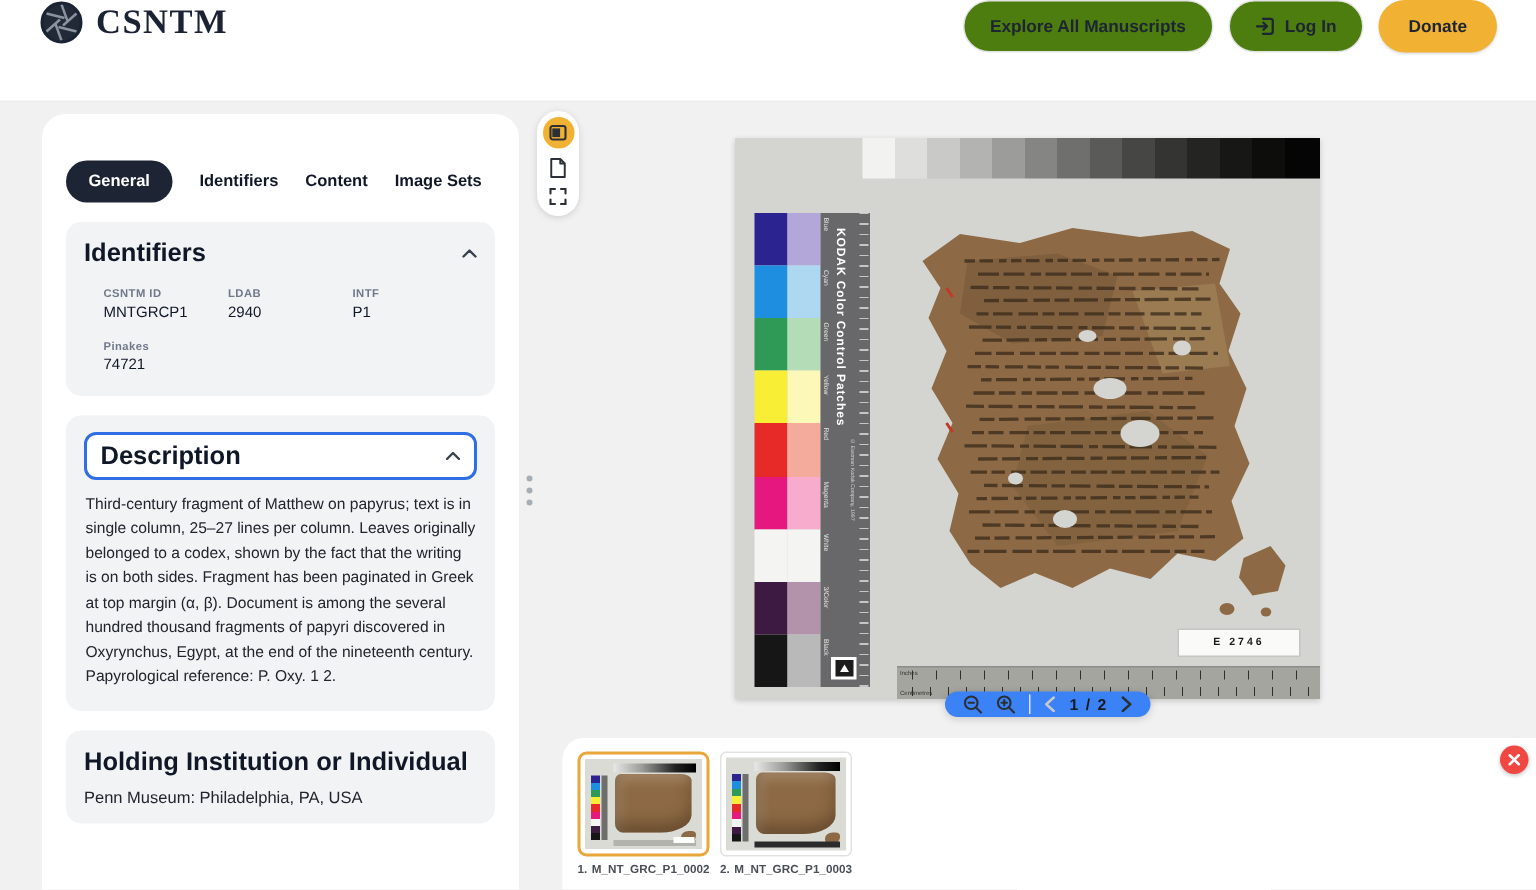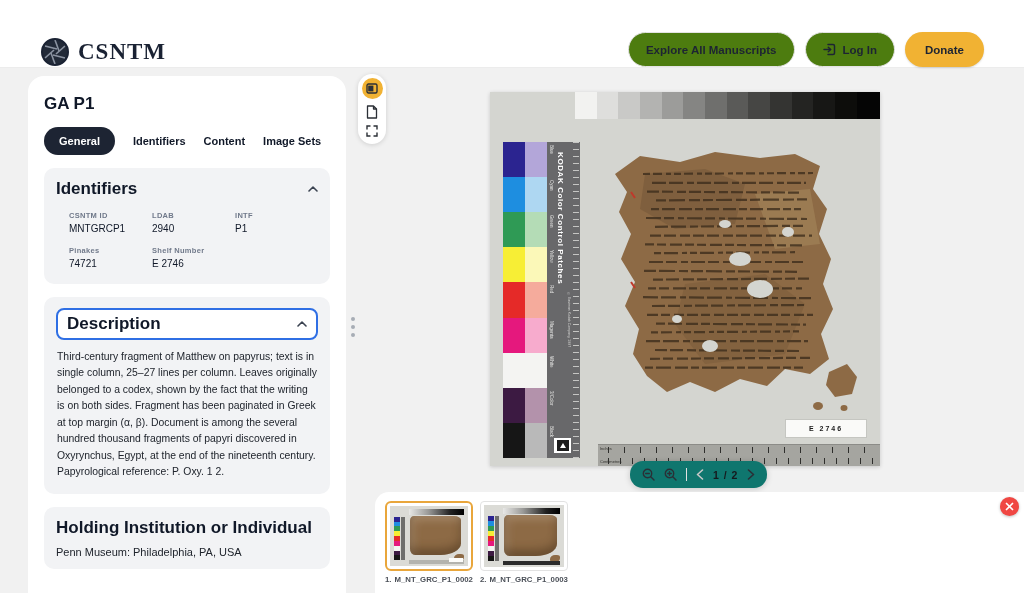--- a/index.html
+++ b/index.html
@@ -1,21 +1,21 @@
 <!DOCTYPE html>
 <html><head>
 <meta charset="utf-8">
 <style>
   * { margin:0; padding:0; box-sizing:border-box; }
   html,body { width:1024px; height:593px; overflow:hidden; }
   body { font-family:"Liberation Sans", sans-serif; background:#F1F1F1; position:relative; color:#101828; }
 
   
   .topnav { height:68px; background:#fff; border-bottom:1px solid #ececec;
-            display:flex; align-items:flex-end; justify-content:space-between; padding:0 40px; }
+            display:flex; align-items:flex-start; justify-content:space-between; padding:0 26px; }
   .brand { display:flex; align-items:center; gap:8px; cursor:pointer; }
   .brand-text { font-family:"Liberation Serif", serif; font-weight:700; font-size:23px;
                 color:#1A2233; letter-spacing:1px; }
   .nav-actions { display:flex; align-items:center; gap:10px; }
   .btn { display:flex; align-items:center; gap:7px; height:35px; padding:0 17px; border-radius:18px;
          background:#4d7c0f; border:1px solid #e3e3e3; font-family:"Liberation Sans",sans-serif;
          font-size:11.5px; font-weight:700; color:#1D2433; cursor:pointer; }
   .btn.donate { background:#F1B233; border:none; box-shadow:0 1px 2px rgba(0,0,0,.15); padding:0 20px; }
 
   
@@ -76,21 +76,21 @@
   .photo-ruler { position:absolute; left:108px; right:0; top:352px; height:22px; background:#A5A5A0;
                  border-top:1px solid #8c8c88; }
   .photo-ruler .row-top { position:absolute; left:10px; right:2px; top:2px; height:6px;
       background:repeating-linear-gradient(90deg,#2e2e2c 0 1px, transparent 1px 16px); }
   .photo-ruler .row-bot { position:absolute; left:10px; right:2px; bottom:2px; height:6px;
       background:repeating-linear-gradient(90deg,#2e2e2c 0 1px, transparent 1px 12px); }
   .photo-ruler .r-label { position:absolute; left:2px; font-size:4px; color:#33332f; line-height:1; }
   .photo-ruler .r-label.t { top:2px; } .photo-ruler .r-label.b { bottom:2px; }
 
   
-  .pager { position:absolute; left:630px; top:461px; height:27px; background:#0f766e; border-radius:13px;
+  .pager { position:absolute; left:630px; top:461px; height:17px; background:#3b82f6; border-radius:13px;
            box-shadow:0 1px 6px rgba(0,0,0,.18); display:flex; align-items:center; gap:9px; padding:0 12px; }
   .pager .divider { width:1px; height:13px; background:#e2e2e2; }
   .icon-btn { background:none; border:none; display:flex; align-items:center; cursor:pointer; padding:0; }
   .page-display { font-size:10.5px; font-weight:700; color:#16191d; letter-spacing:1px; white-space:nowrap; }
 
   
   .filmstrip { position:absolute; left:375px; top:492px; right:0; bottom:0; background:#fff;
                border-radius:14px 0 0 0; padding:9px 0 0 10px; }
   .thumbs { display:flex; gap:7px; align-items:flex-start; }
   .thumb { width:88px; cursor:pointer; }
@@ -143,21 +143,20 @@
         <line x1="1" y1="6.5" x2="7.5" y2="6.5"></line>
         <path d="M5.3 4.2 L7.6 6.5 L5.3 8.8"></path>
       </svg>
       <span>Log In</span>
     </button>
     <button class="btn donate">Donate</button>
   </div>
 </header>
 
 <section class="panel">
-  <h1 class="panel-title">GA P1</h1>
 
   <nav class="tabs">
     <span class="tab active">General</span>
     <span class="tab">Identifiers</span>
     <span class="tab">Content</span>
     <span class="tab">Image Sets</span>
   </nav>
 
   <div class="card">
     <div class="card-head">
@@ -177,24 +176,20 @@
         <div class="f-label">LDAB</div>
         <div class="f-value">2940</div>
       </div>
       <div class="field">
         <div class="f-label">INTF</div>
         <div class="f-value">P1</div>
       </div>
       <div class="field">
         <div class="f-label">Pinakes</div>
         <div class="f-value">74721</div>
-      </div>
-      <div class="field">
-        <div class="f-label">Shelf Number</div>
-        <div class="f-value">E 2746</div>
       </div>
     </div>
   </div>
 
   <div class="card">
     <div class="card-head focus">
       <span>Description</span>
       <span class="chev">
         <svg width="10" height="6" viewBox="0 0 10 6" fill="none" stroke="#3a4250" stroke-width="1.6" stroke-linecap="round" stroke-linejoin="round">
             <path d="M1 5 L5 1 L9 5"></path>

